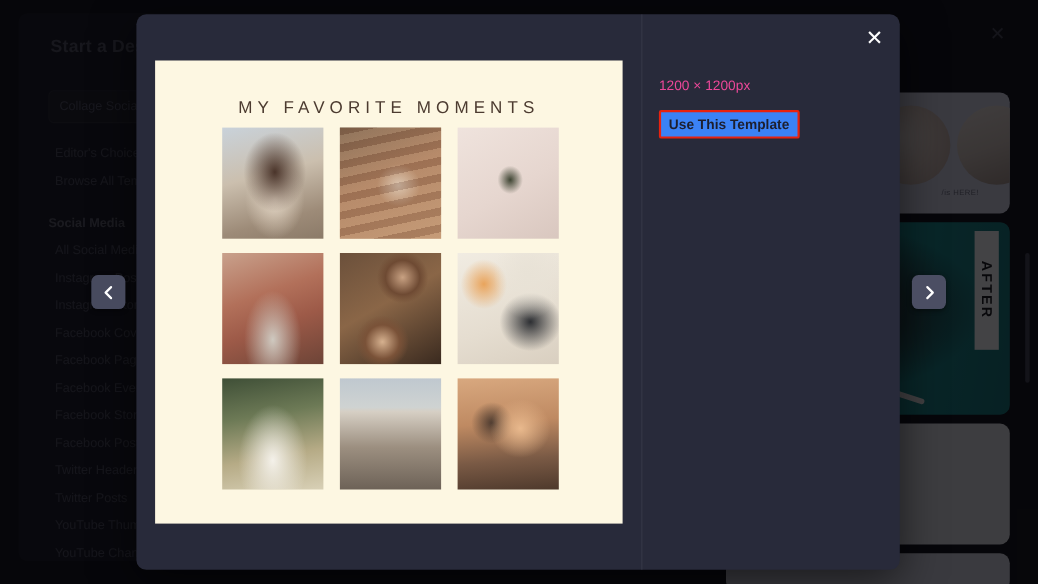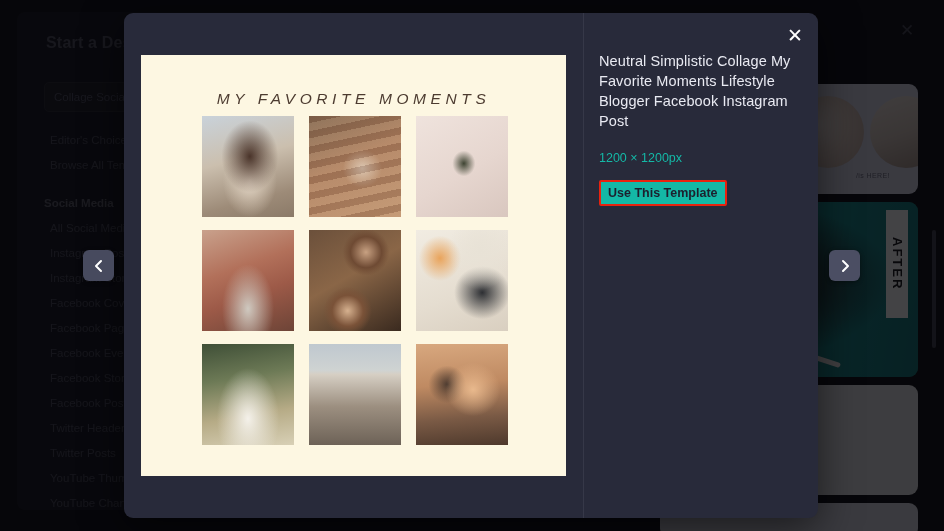--- a/index.html
+++ b/index.html
@@ -111,21 +111,21 @@
 
   
   .scrim { position: absolute; inset: 0; background: rgba(6,6,9,.74); }
 
   
   .modal {
     position: absolute; left: 124px; top: 13px; width: 694px; height: 505px;
     background: #282a3a; border-radius: 9px; display: flex; overflow: hidden;
     box-shadow: 0 10px 40px rgba(0,0,0,.55);
   }
-  .modal-left { position: relative; width: 459px; height: 100%; font-style: italic; }
+  .modal-left { position: relative; width: 459px; height: 100%; }
   .preview {
     position: absolute; left: 17px; top: 42px; width: 425px; height: 421px;
     background: #fdf7e2; overflow: hidden;
   }
   .preview-title {
     position: absolute; top: 35px; left: 0; right: 0; text-align: center;
     font-size: 15.5px; letter-spacing: 4.6px; color: #4c3b30; font-weight: 500;
   }
   .preview-footer {
     position: absolute; bottom: 27px; left: 0; right: 0; text-align: center;
@@ -172,25 +172,25 @@
           radial-gradient(ellipse at 34% 40%, #4d3b30 0%, rgba(77,59,48,0) 22%),
           linear-gradient(175deg, #d8a87f 0%, #bf8a62 40%, #7a5a45 72%, #4e392c 100%); }
 
   .divider { position: absolute; left: 459px; top: 0; bottom: 0; width: 1px; background: #363848; }
 
   .modal-right { position: relative; flex: 1; padding: 38px 24px 0 16px; }
   .detail-title {
     font-size: 14.5px; line-height: 20px; color: #e9eaf2; font-weight: 400;
     letter-spacing: .1px;
   }
-  .detail-size { margin-top: 20px; font-size: 12.5px; color: #14b8a6; }
+  .detail-size { margin-top: 20px; font-size: 12.5px; color: #ec4899; }
   .use-btn {
     display: inline-block; margin-top: 15px; padding: 4px 7px;
     font-size: 12.5px; font-weight: 600; color: #1d1f2e;
-    background: #14b8a6; border: 2px solid #e8220f; border-radius: 2px;
+    background: #3b82f6; border: 2px solid #e8220f; border-radius: 2px;
     cursor: pointer;
   }
   .modal-close {
     position: absolute; right: 11px; top: 11px; width: 24px; height: 24px;
     color: #fff; font-size: 19px; line-height: 24px; text-align: center;
     cursor: pointer; font-weight: 300;
   }
 
   
   .nav-arrow {
@@ -282,21 +282,20 @@
           <div class="cell p8"></div>
           <div class="cell p9"></div>
         </div>
 
       </div>
     </div>
 
     <div class="divider"></div>
 
     <div class="modal-right">
-      <div class="detail-title">Neutral Simplistic Collage My Favorite Moments Lifestyle Blogger Facebook Instagram Post</div>
       <div class="detail-size">1200 × 1200px</div>
       <div class="use-btn">Use This Template</div>
       <div class="modal-close">✕</div>
     </div>
   </div>
 
   <div class="nav-arrow nav-prev">
     <svg width="14" height="14" viewBox="0 0 14 14">
       <polyline points="9,2 4,7 9,12" fill="none" stroke="#fff" stroke-width="2" stroke-linecap="round" stroke-linejoin="round"></polyline>
     </svg>

